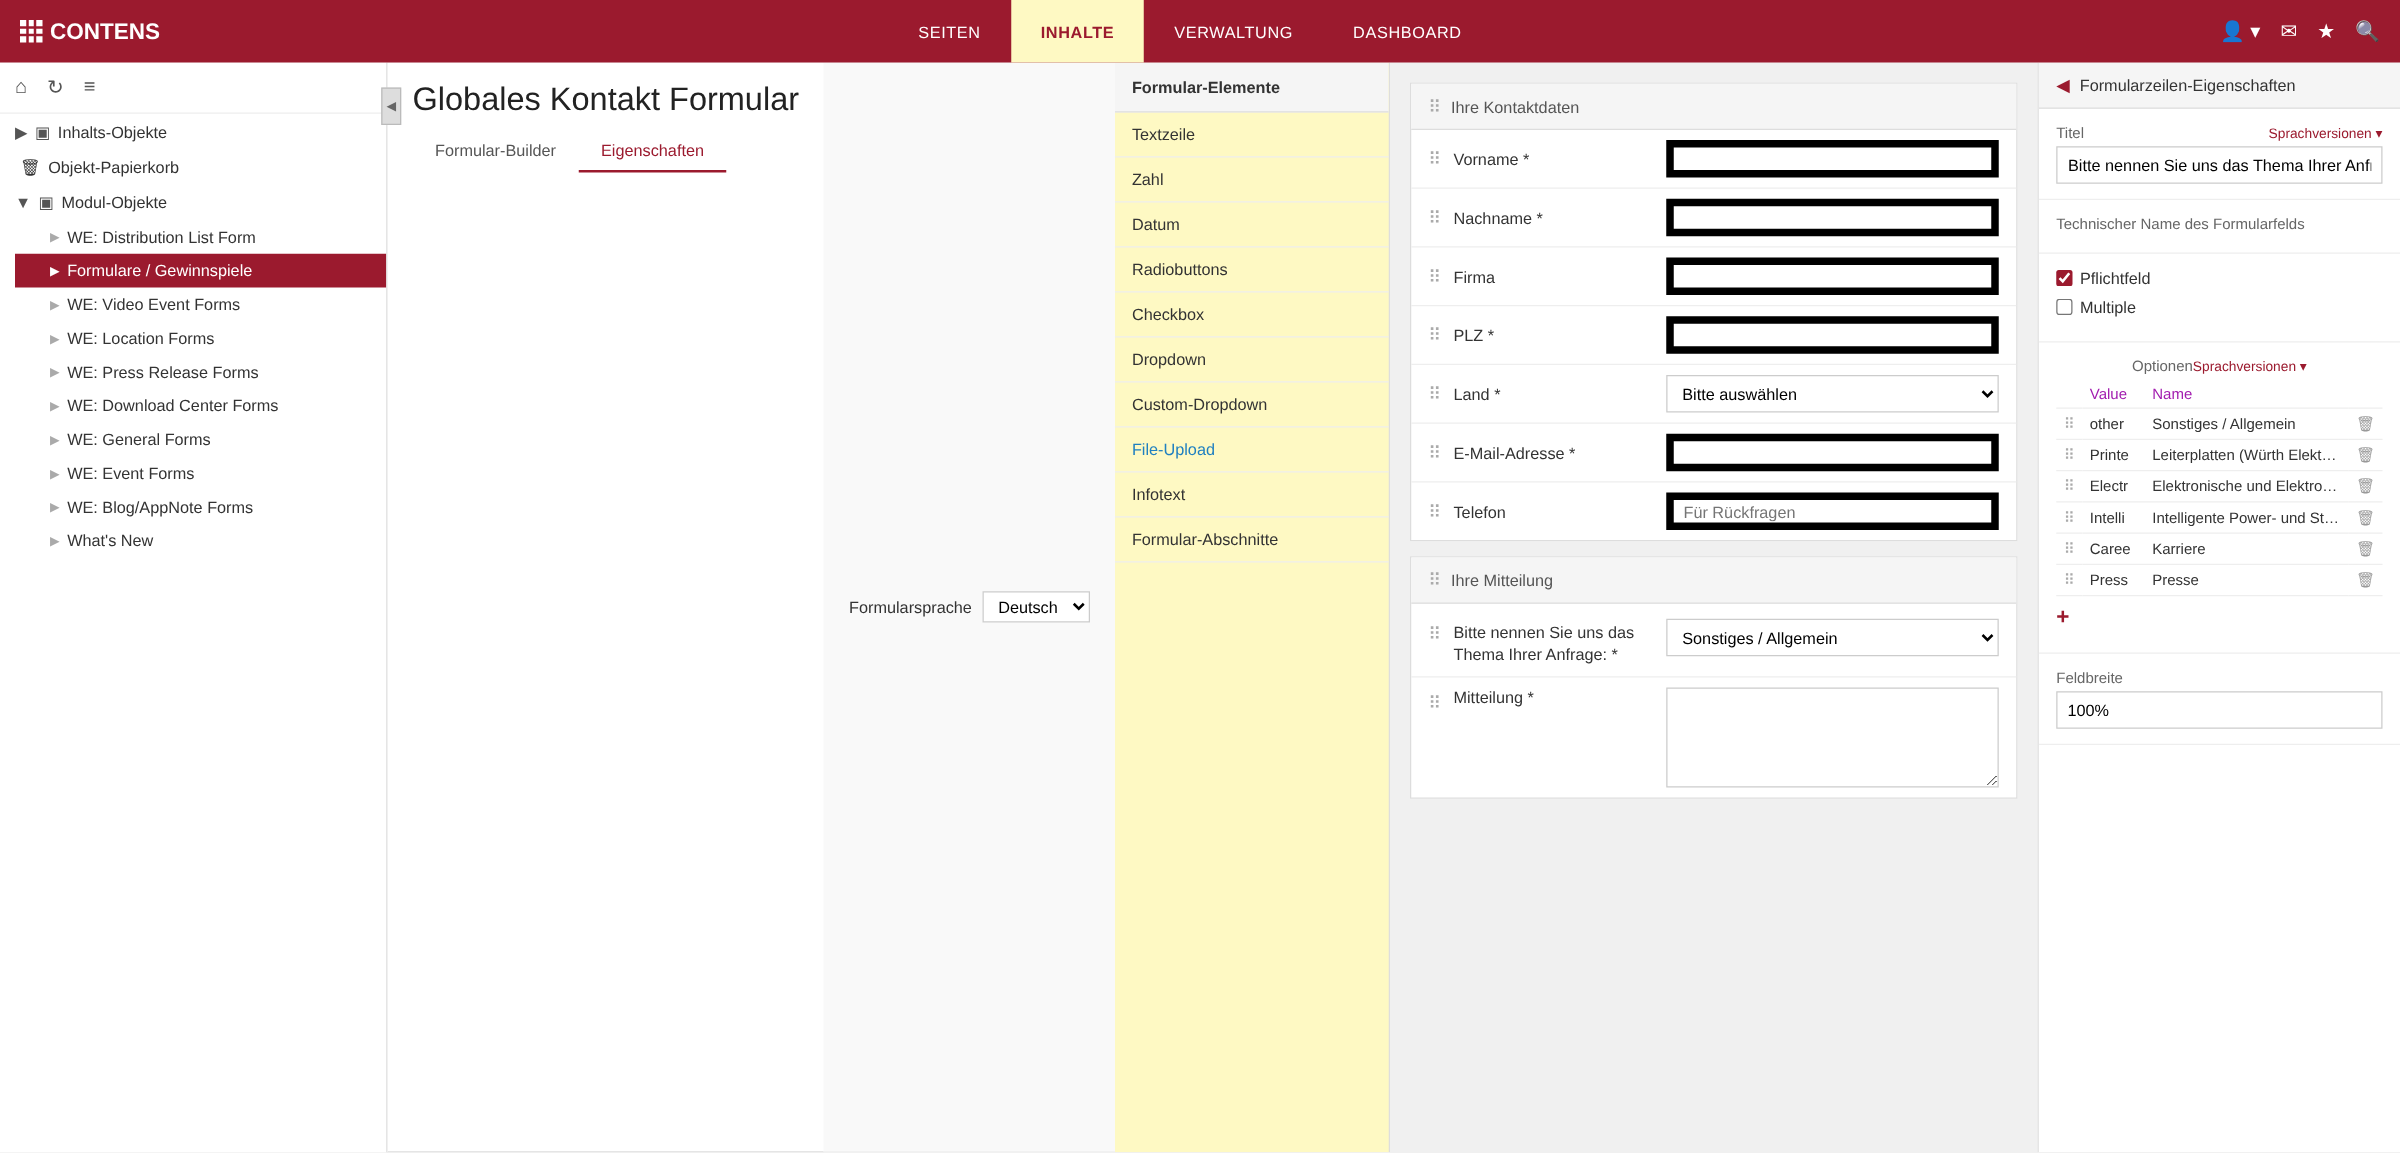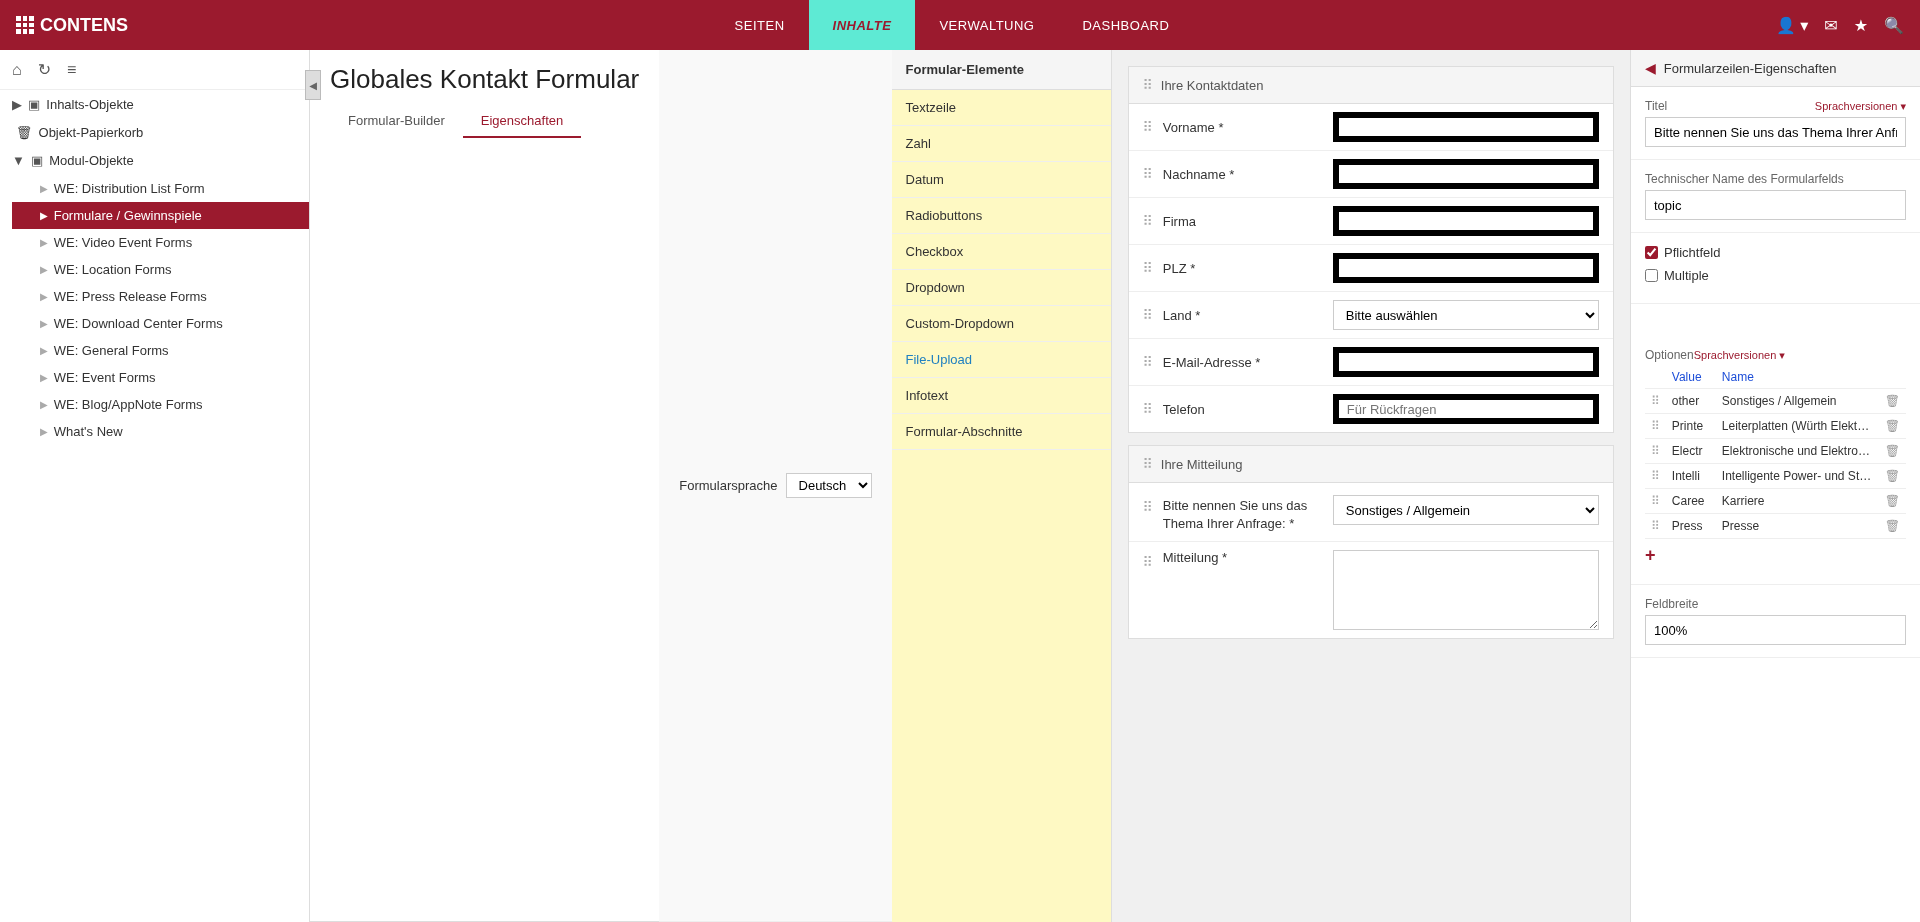--- a/index.html
+++ b/index.html
@@ -45,24 +45,23 @@
       padding: 0 24px;
       height: 50px;
       display: flex;
       align-items: center;
       font-size: 13px;
       letter-spacing: 0.5px;
       cursor: pointer;
       text-transform: uppercase;
     }
     .nav-item.active {
-      background: #5eead4;
+      background: #fef9c3;
       color: #9b1a2e;
       font-weight: bold;
-      font-style: italic;
     }
     .nav-right {
       display: flex;
       align-items: center;
       gap: 16px;
       color: white;
     }
     .nav-right .icon-btn {
       color: white;
       cursor: pointer;
@@ -296,21 +295,21 @@
       margin-bottom: 8px;
     }
     .checkbox-row input[type=checkbox] { accent-color: #9b1a2e; }
     .options-table {
       width: 100%;
       border-collapse: collapse;
     }
     .options-table th {
       text-align: left;
       font-size: 12px;
-      color: #1d4ed8;
+      color: #a21caf;
       padding: 4px 6px;
       border-bottom: 1px solid #eee;
       font-weight: normal;
     }
     .options-table td {
       padding: 5px 6px;
       border-bottom: 1px solid #eee;
       font-size: 12px;
       vertical-align: middle;
     }
@@ -364,24 +363,23 @@
       white-space: nowrap;
     }
     .option-name-cell {
       overflow: hidden;
       text-overflow: ellipsis;
       white-space: nowrap;
       max-width: 140px;
     }
     .options-header-row {
       display: flex;
-      justify-content: flex-start;
+      justify-content: center;
       align-items: center;
       margin-bottom: 4px;
-      margin-top: 32px;
     }
   </style>
 </head>
 <body>
 
 <nav class="top-nav">
   <div class="logo">
     <div class="logo-grid">
       <span></span>
         <span></span>
@@ -594,21 +592,20 @@
             <span>Titel</span>
             <span class="prop-label-link">Sprachversionen ▾</span>
           </div>
           <input class="prop-input" type="text" value="Bitte nennen Sie uns das Thema Ihrer Anfra" style="">
         </div>
 
         <div class="prop-section">
           <div class="prop-label">
             <span>Technischer Name des Formularfelds</span>
           </div>
-          <input class="prop-input" type="text" value="topic" style="">
         </div>
 
         <div class="prop-section">
           <div class="checkbox-row">
             <input type="checkbox" id="pflichtfeld" checked="" style="">
             <label for="pflichtfeld">Pflichtfeld</label>
           </div>
           <div class="checkbox-row">
             <input type="checkbox" id="multiple" style="">
             <label for="multiple">Multiple</label>

